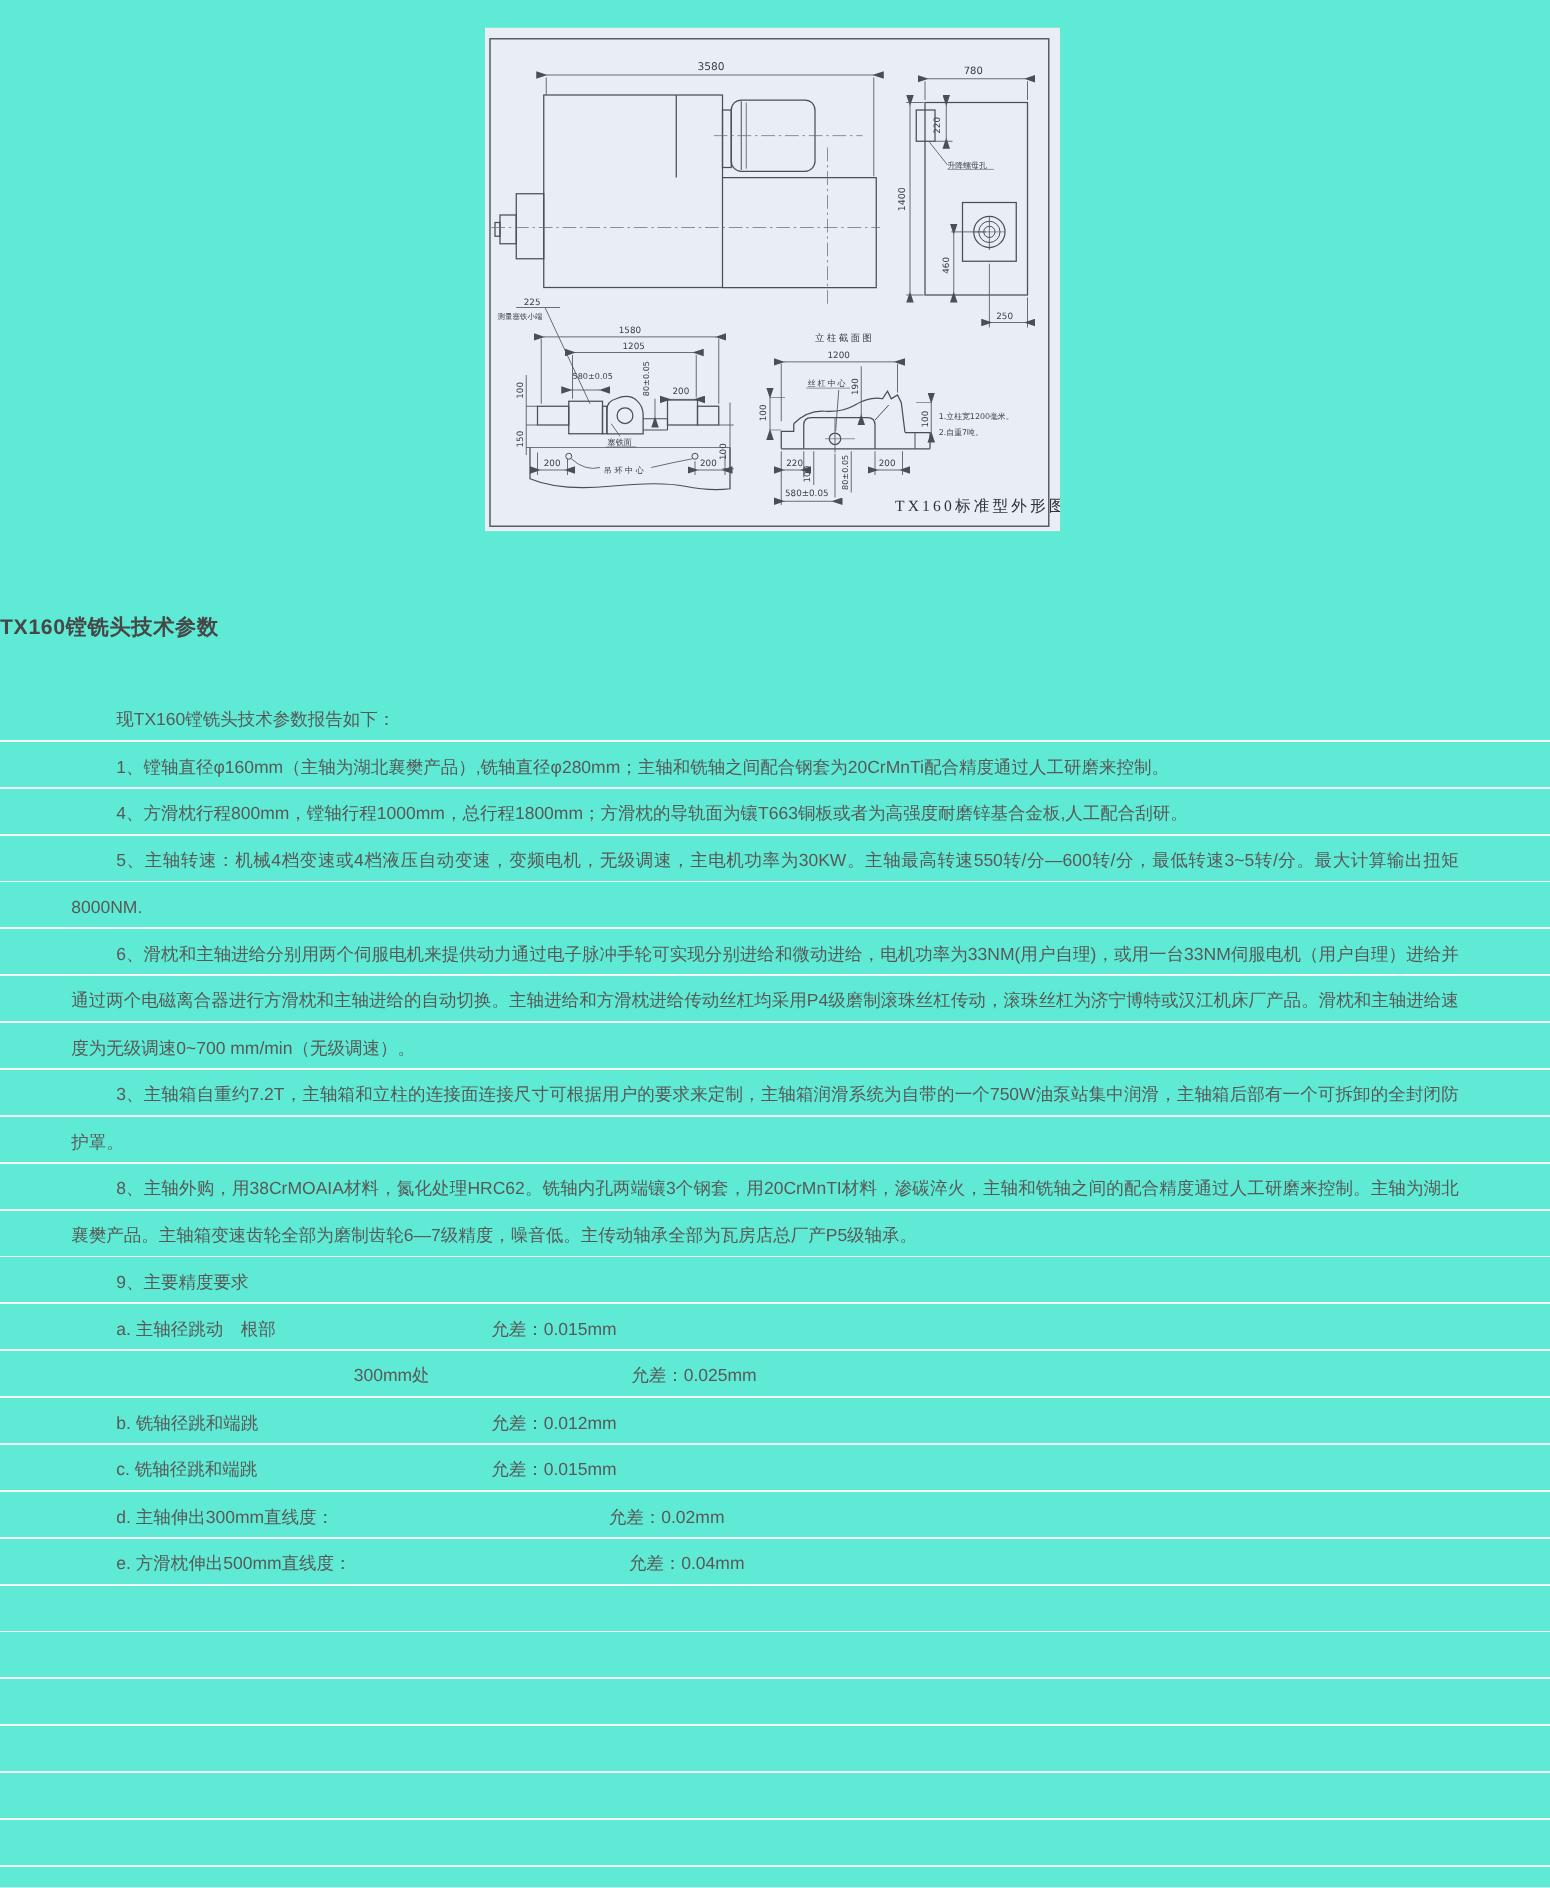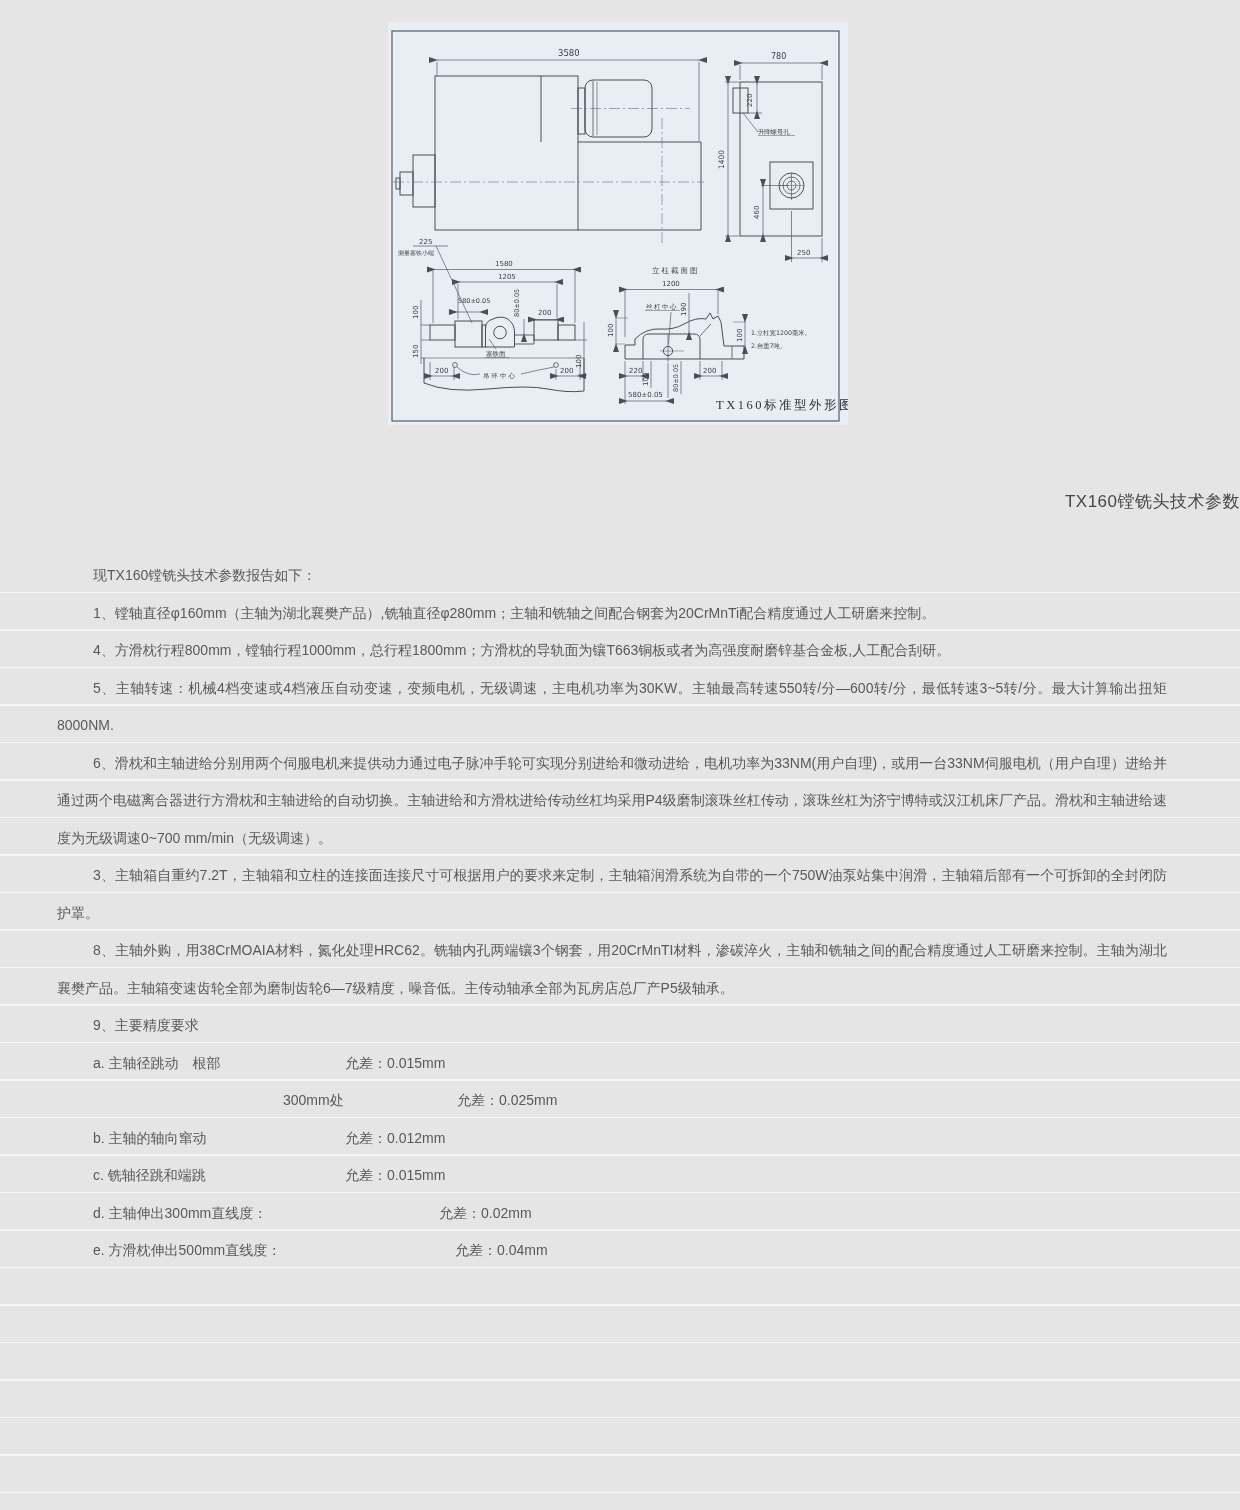--- a/index.html
+++ b/index.html
@@ -1,30 +1,30 @@
 <!DOCTYPE html>
 <html><head>
 <meta charset="utf-8">
 <style>
   html,body{margin:0;padding:0;background:#ffffff;}
-  .page{position:relative;width:1240px;height:1510px;background:#e5e5e5;overflow:hidden;
+  .page{position:relative;width:1240px;height:1510px;background:#5eead4;overflow:hidden;
         font-family:"Liberation Sans","DejaVu Sans",sans-serif;}
   .stripes{position:absolute;left:0;top:556px;right:0;height:940px;pointer-events:none;
         background:repeating-linear-gradient(to bottom, transparent 0px, transparent 36px, #f5f5f6 36px, #f5f5f6 37.5px);}
   
   .drawing{position:absolute;left:388px;top:22px;width:460px;height:403px;}
   .drawing svg{display:block;}
   .dw-txt{font-family:"DejaVu Sans","Liberation Sans",sans-serif;fill:#3c4046;}
   
-  .doc-title{position:absolute;top:490px;left:0;width:1240px;text-align:right;
-        font-size:17px;font-weight:normal;color:#474747;letter-spacing:0.5px;}
+  .doc-title{position:absolute;top:490px;left:0;width:1240px;text-align:left;
+        font-size:17px;font-weight:bold;color:#474747;letter-spacing:0.5px;}
   .content{position:absolute;top:557px;left:57px;width:1110px;color:#595959;
         font-size:14px;line-height:37.5px;text-align:justify;}
   .content p{margin:0;text-indent:36px;}
-  .prec-row{display:flex;text-indent:0;padding-left:36px;}
+  .prec-row{display:flex;text-indent:0;padding-left:36px;gap:48px;}
   .prec-row .lab{flex:0 0 252px;}
   .prec-row.row-a2{padding-left:206px;}
   .prec-row.row-a2 .lab{flex:0 0 174px;margin-left:20px;}
   .prec-row.row-d .lab{flex:0 0 346px;}
   .prec-row.row-e .lab{flex:0 0 362px;}
 </style>
 </head>
 <body>
 
 <div class="page">
@@ -230,21 +230,21 @@
 
     <div class="prec-row row-a">
       <span class="lab">a. 主轴径跳动　根部</span>
       <span class="val">允差：0.015mm</span>
     </div>
     <div class="prec-row row-a2">
       <span class="lab">300mm处</span>
       <span class="val">允差：0.025mm</span>
     </div>
     <div class="prec-row row-b">
-      <span class="lab">b. 主轴的轴向窜动</span>
+      <span class="lab">b. 铣轴径跳和端跳</span>
       <span class="val">允差：0.012mm</span>
     </div>
     <div class="prec-row row-c">
       <span class="lab">c. 铣轴径跳和端跳</span>
       <span class="val">允差：0.015mm</span>
     </div>
     <div class="prec-row row-d">
       <span class="lab">d. 主轴伸出300mm直线度：</span>
       <span class="val">允差：0.02mm</span>
     </div>

